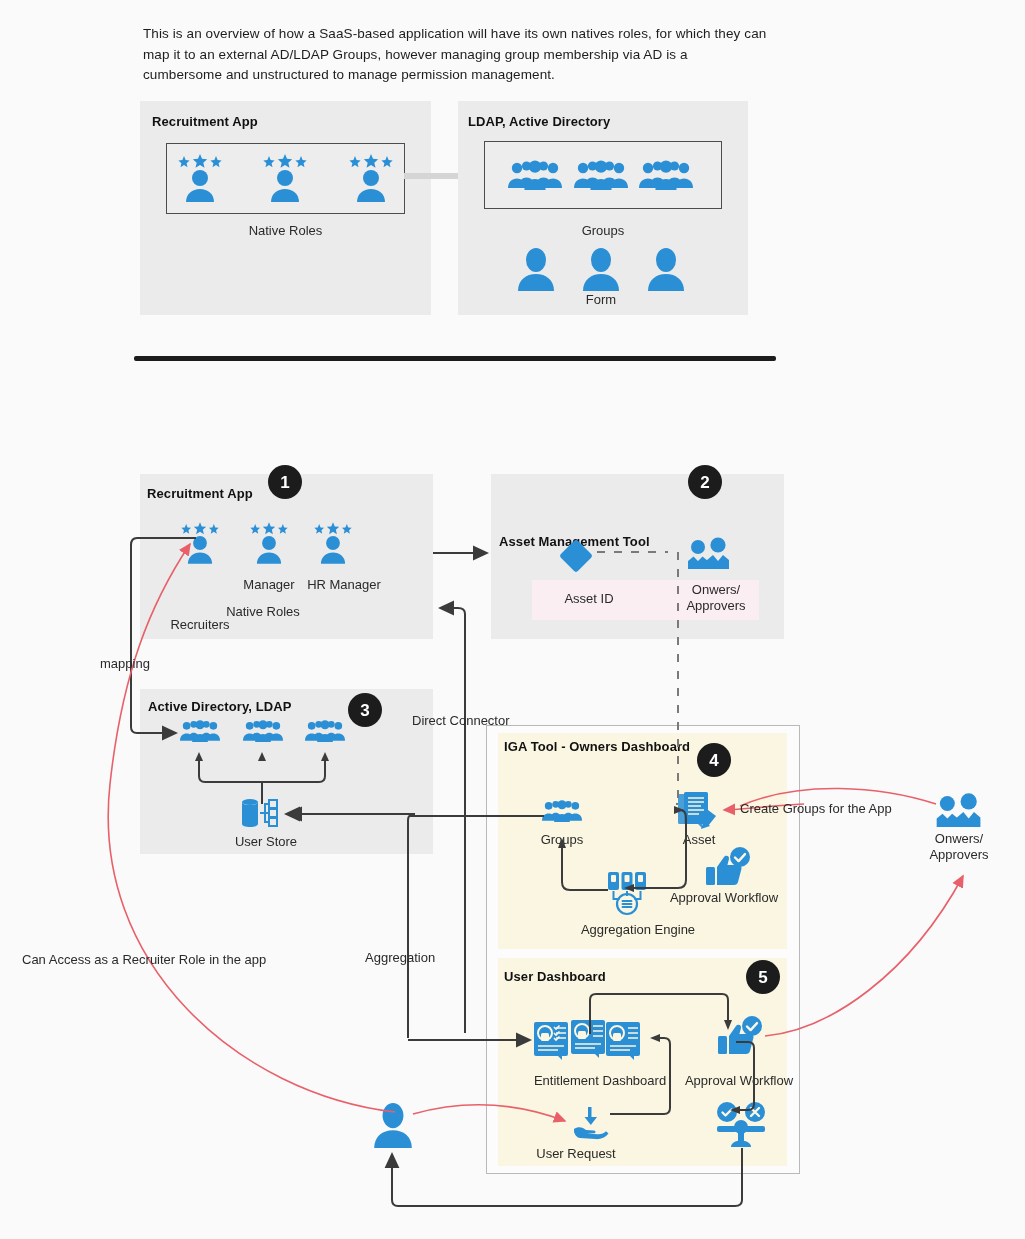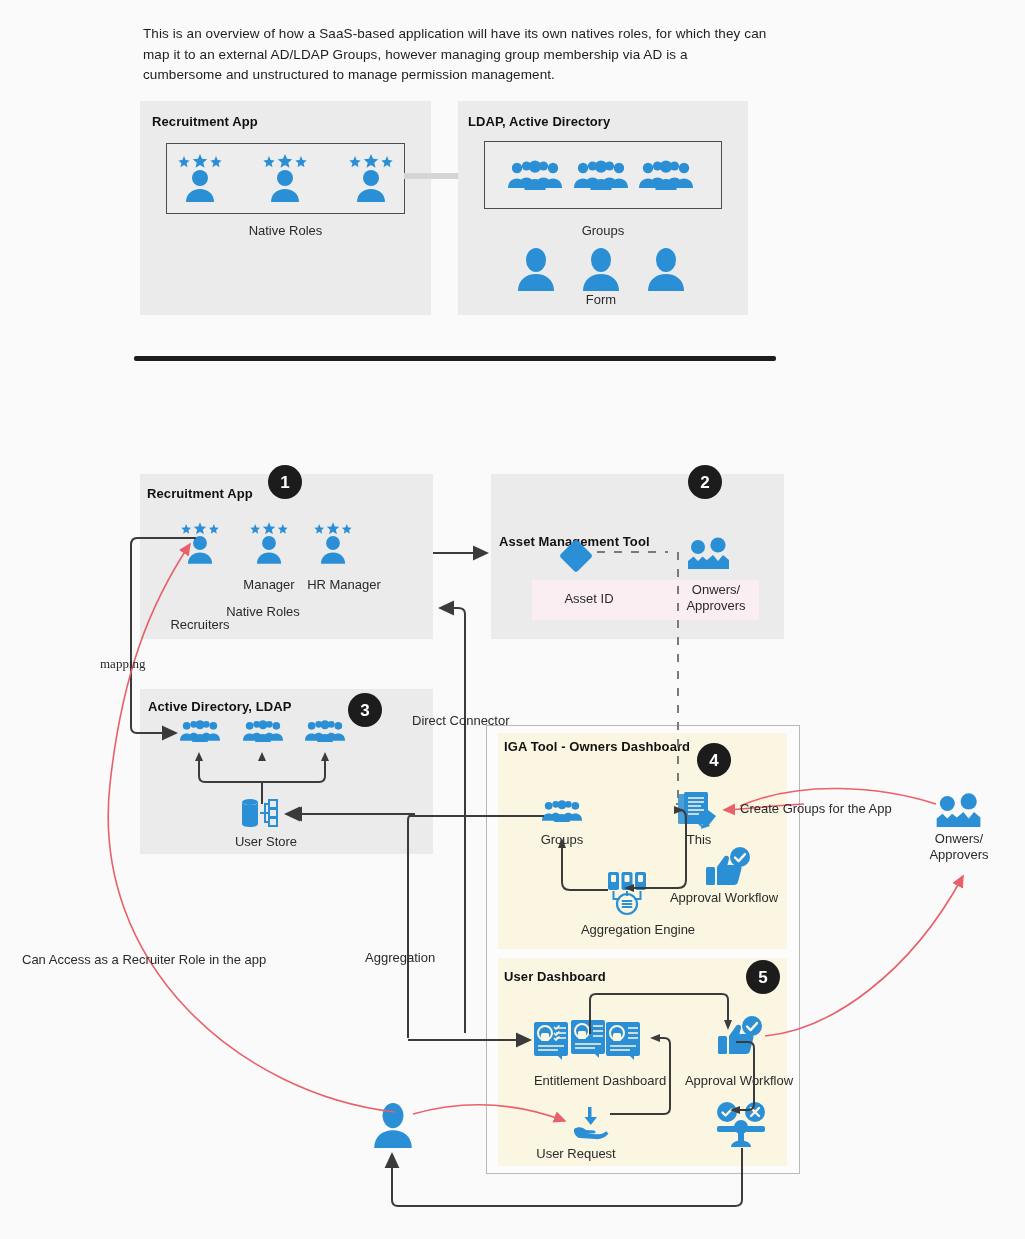--- a/index.html
+++ b/index.html
@@ -402,21 +402,21 @@
       </g>
       <g stroke="#faf6e1" stroke-width="1.6">
         <path d="M10 6h16M10 10h16M10 14h13M10 18h16M10 22h11"></path>
       </g>
       <g fill="#2b8fd5">
         <path d="M30 18l8 6-8 10-4-6z"></path>
         <path d="M26 28l-3 9 9-3z"></path>
       </g>
     </svg>
   </div>
-  <div class="abs lbl" style="left:664px;top:828px;width:70px;">This</div>
+  <div class="abs lbl" style="left:664px;top:828px;width:70px;">Asset</div>
 
   <div class="abs" style="left:706px;top:843px;">
     <svg class="icon" width="44" height="42" viewBox="0 0 44 42">
       <g fill="#2b8fd5">
         <rect x="0" y="20" width="9" height="18" rx="1.5"></rect>
         <path d="M11 38V20l7-10c1.6-2.4 5.6-1.6 5 2l-1.6 6h11c2.2 0 3.6 2 3 4l-3.4 13c-.5 2-2 3-4 3z"></path>
         <circle cx="34" cy="10" r="10"></circle>
       </g>
       <path d="M29 10.5l3.6 3.6 6.4-7" fill="none" stroke="#faf6e1" stroke-width="2.4" stroke-linecap="round" stroke-linejoin="round"></path>
     </svg>
@@ -618,19 +618,19 @@
 
     <path d="M413 1110 C 470 1094 520 1100 565 1117" fill="none" stroke="#e8606a" stroke-width="1.6" marker-end="url(#ahRed)"></path>
 
     <path d="M936 800 C 880 782 800 776 740 802" fill="none" stroke="#e8606a" stroke-width="1.6"></path>
     <path d="M736 802 C 780 790 750 800 726 806" fill="none" stroke="#e8606a" stroke-width="0"></path>
     <path d="M804 800 C 770 802 745 805 724 806" fill="none" stroke="#e8606a" stroke-width="1.6" marker-end="url(#ahRed)"></path>
 
     <path d="M765 1032 C 830 1026 910 970 963 872" fill="none" stroke="#e8606a" stroke-width="1.6" marker-end="url(#ahRed)"></path>
   </svg>
 
-  <div class="abs lbl lbl-left" style="left:100px;top:652px;font-family:Liberation Serif, serif;">mapping</div>
+  <div class="abs lbl lbl-left" style="left:100px;top:652px;">mapping</div>
   <div class="abs lbl lbl-left" style="left:412px;top:709px;">Direct Connector</div>
   <div class="abs lbl lbl-left" style="left:365px;top:946px;">Aggregation</div>
   <div class="abs lbl lbl-left" style="left:740px;top:797px;">Create Groups for the App</div>
   <div class="abs lbl lbl-left" style="left:22px;top:948px;">Can Access as a Recruiter Role in the app</div>
 
 </div>
 
 </body></html>

